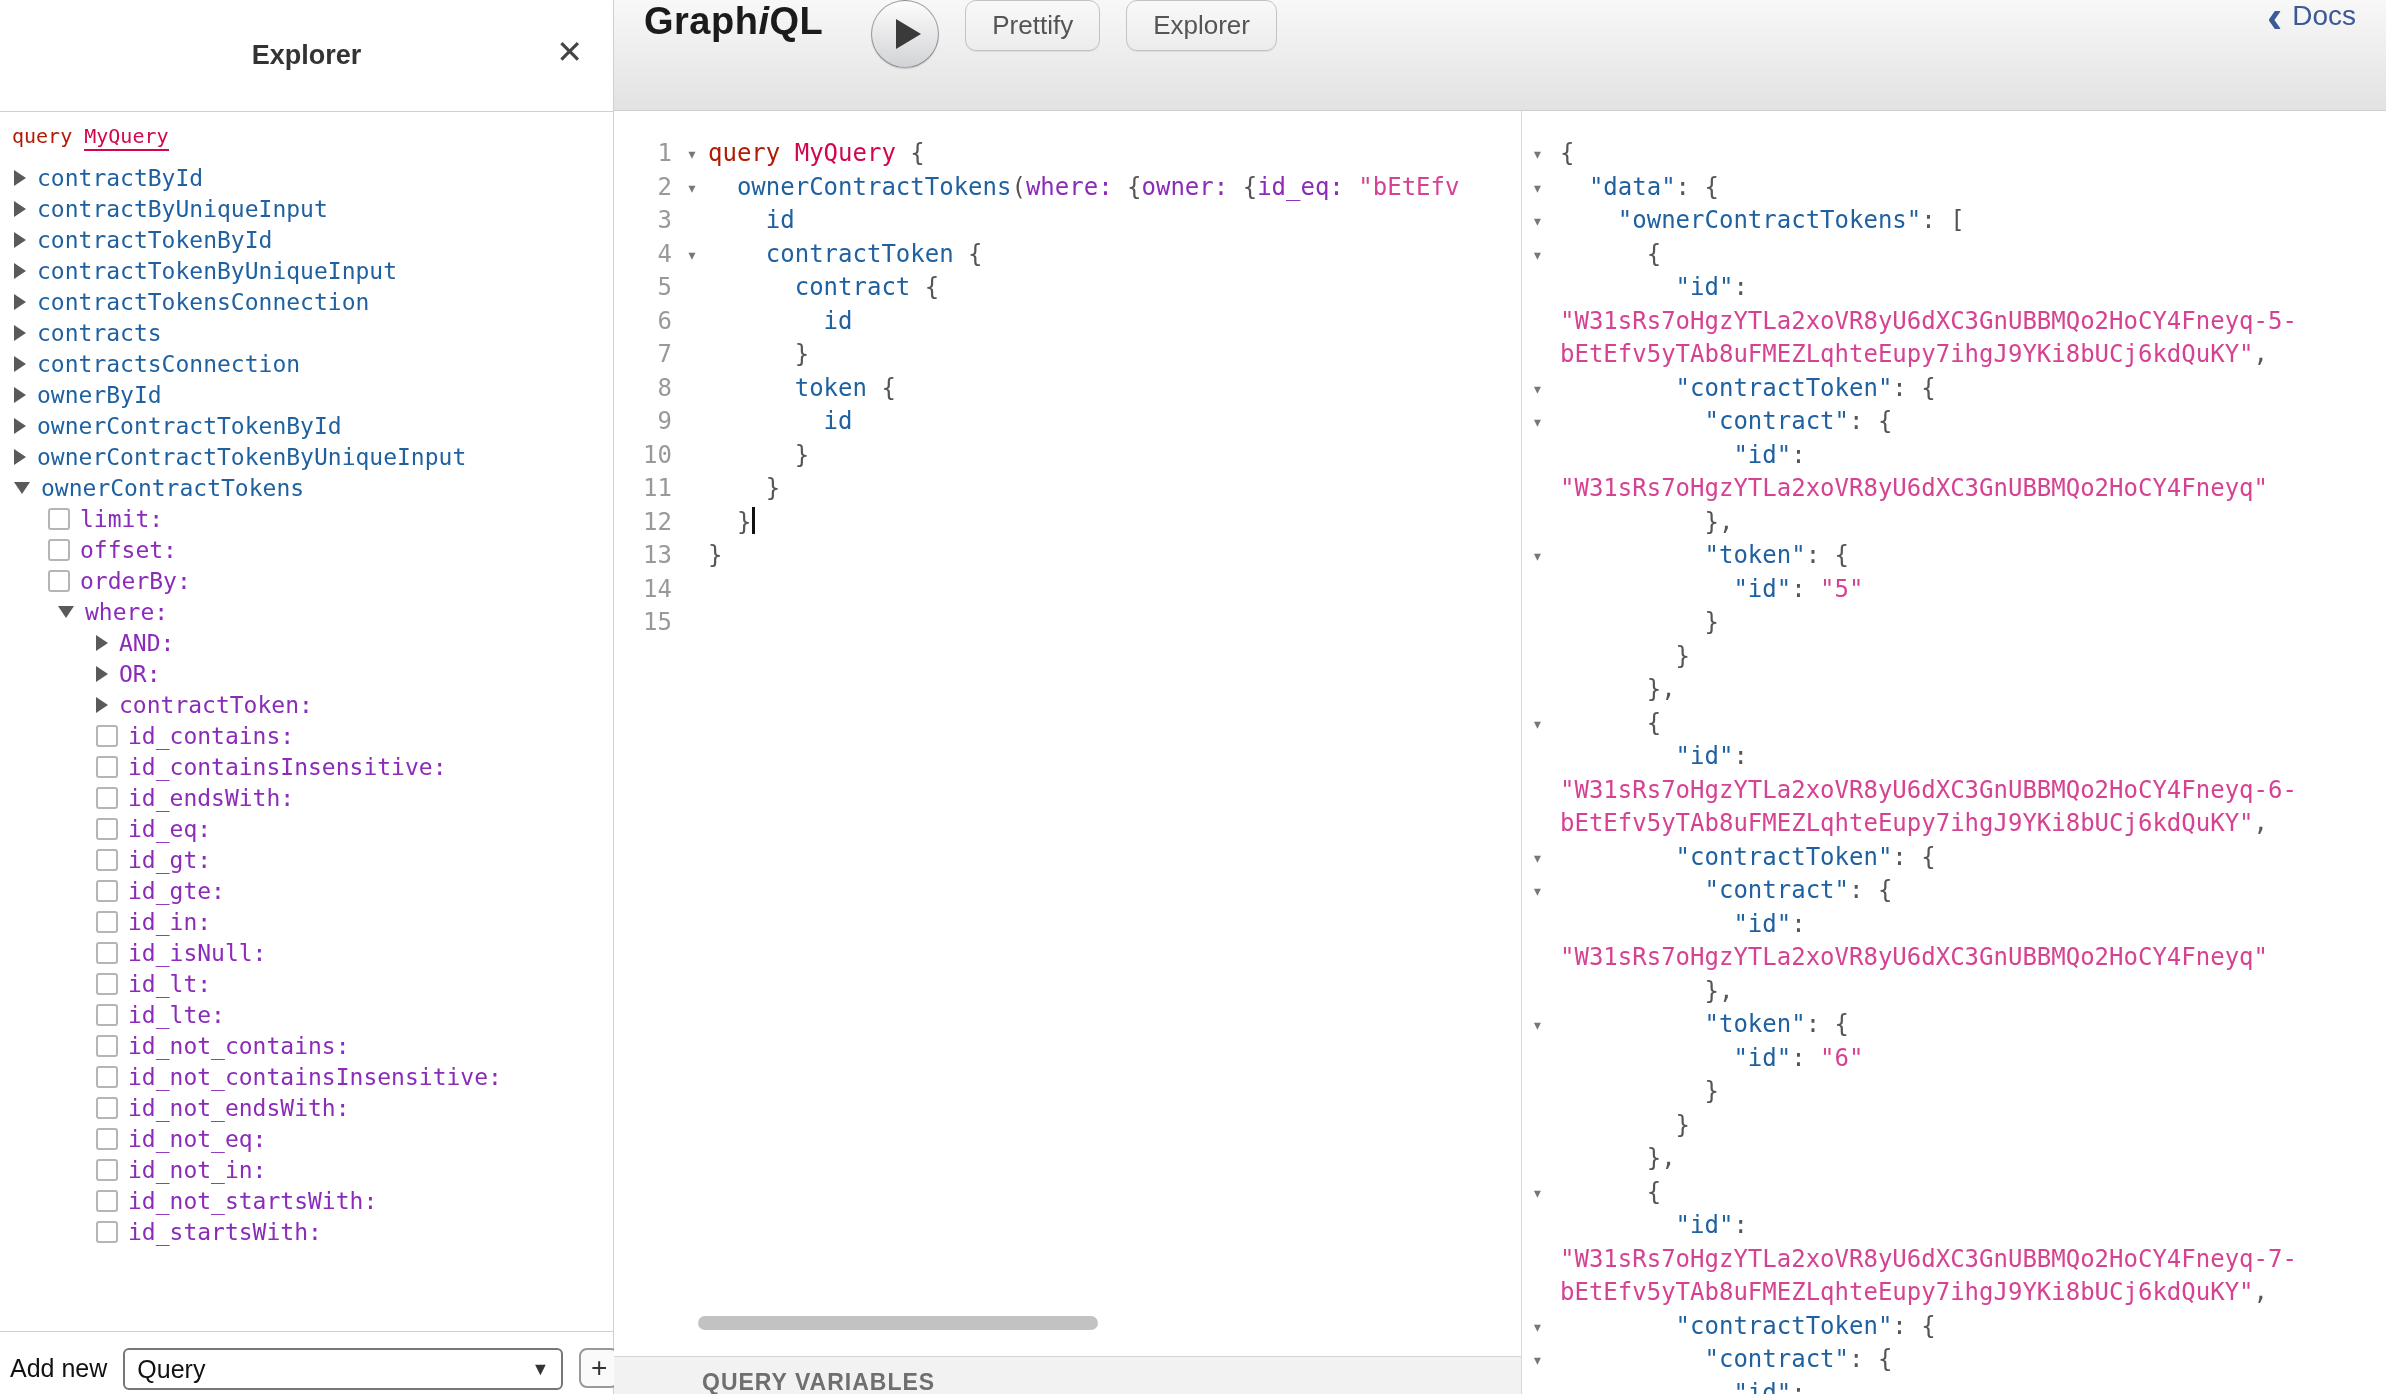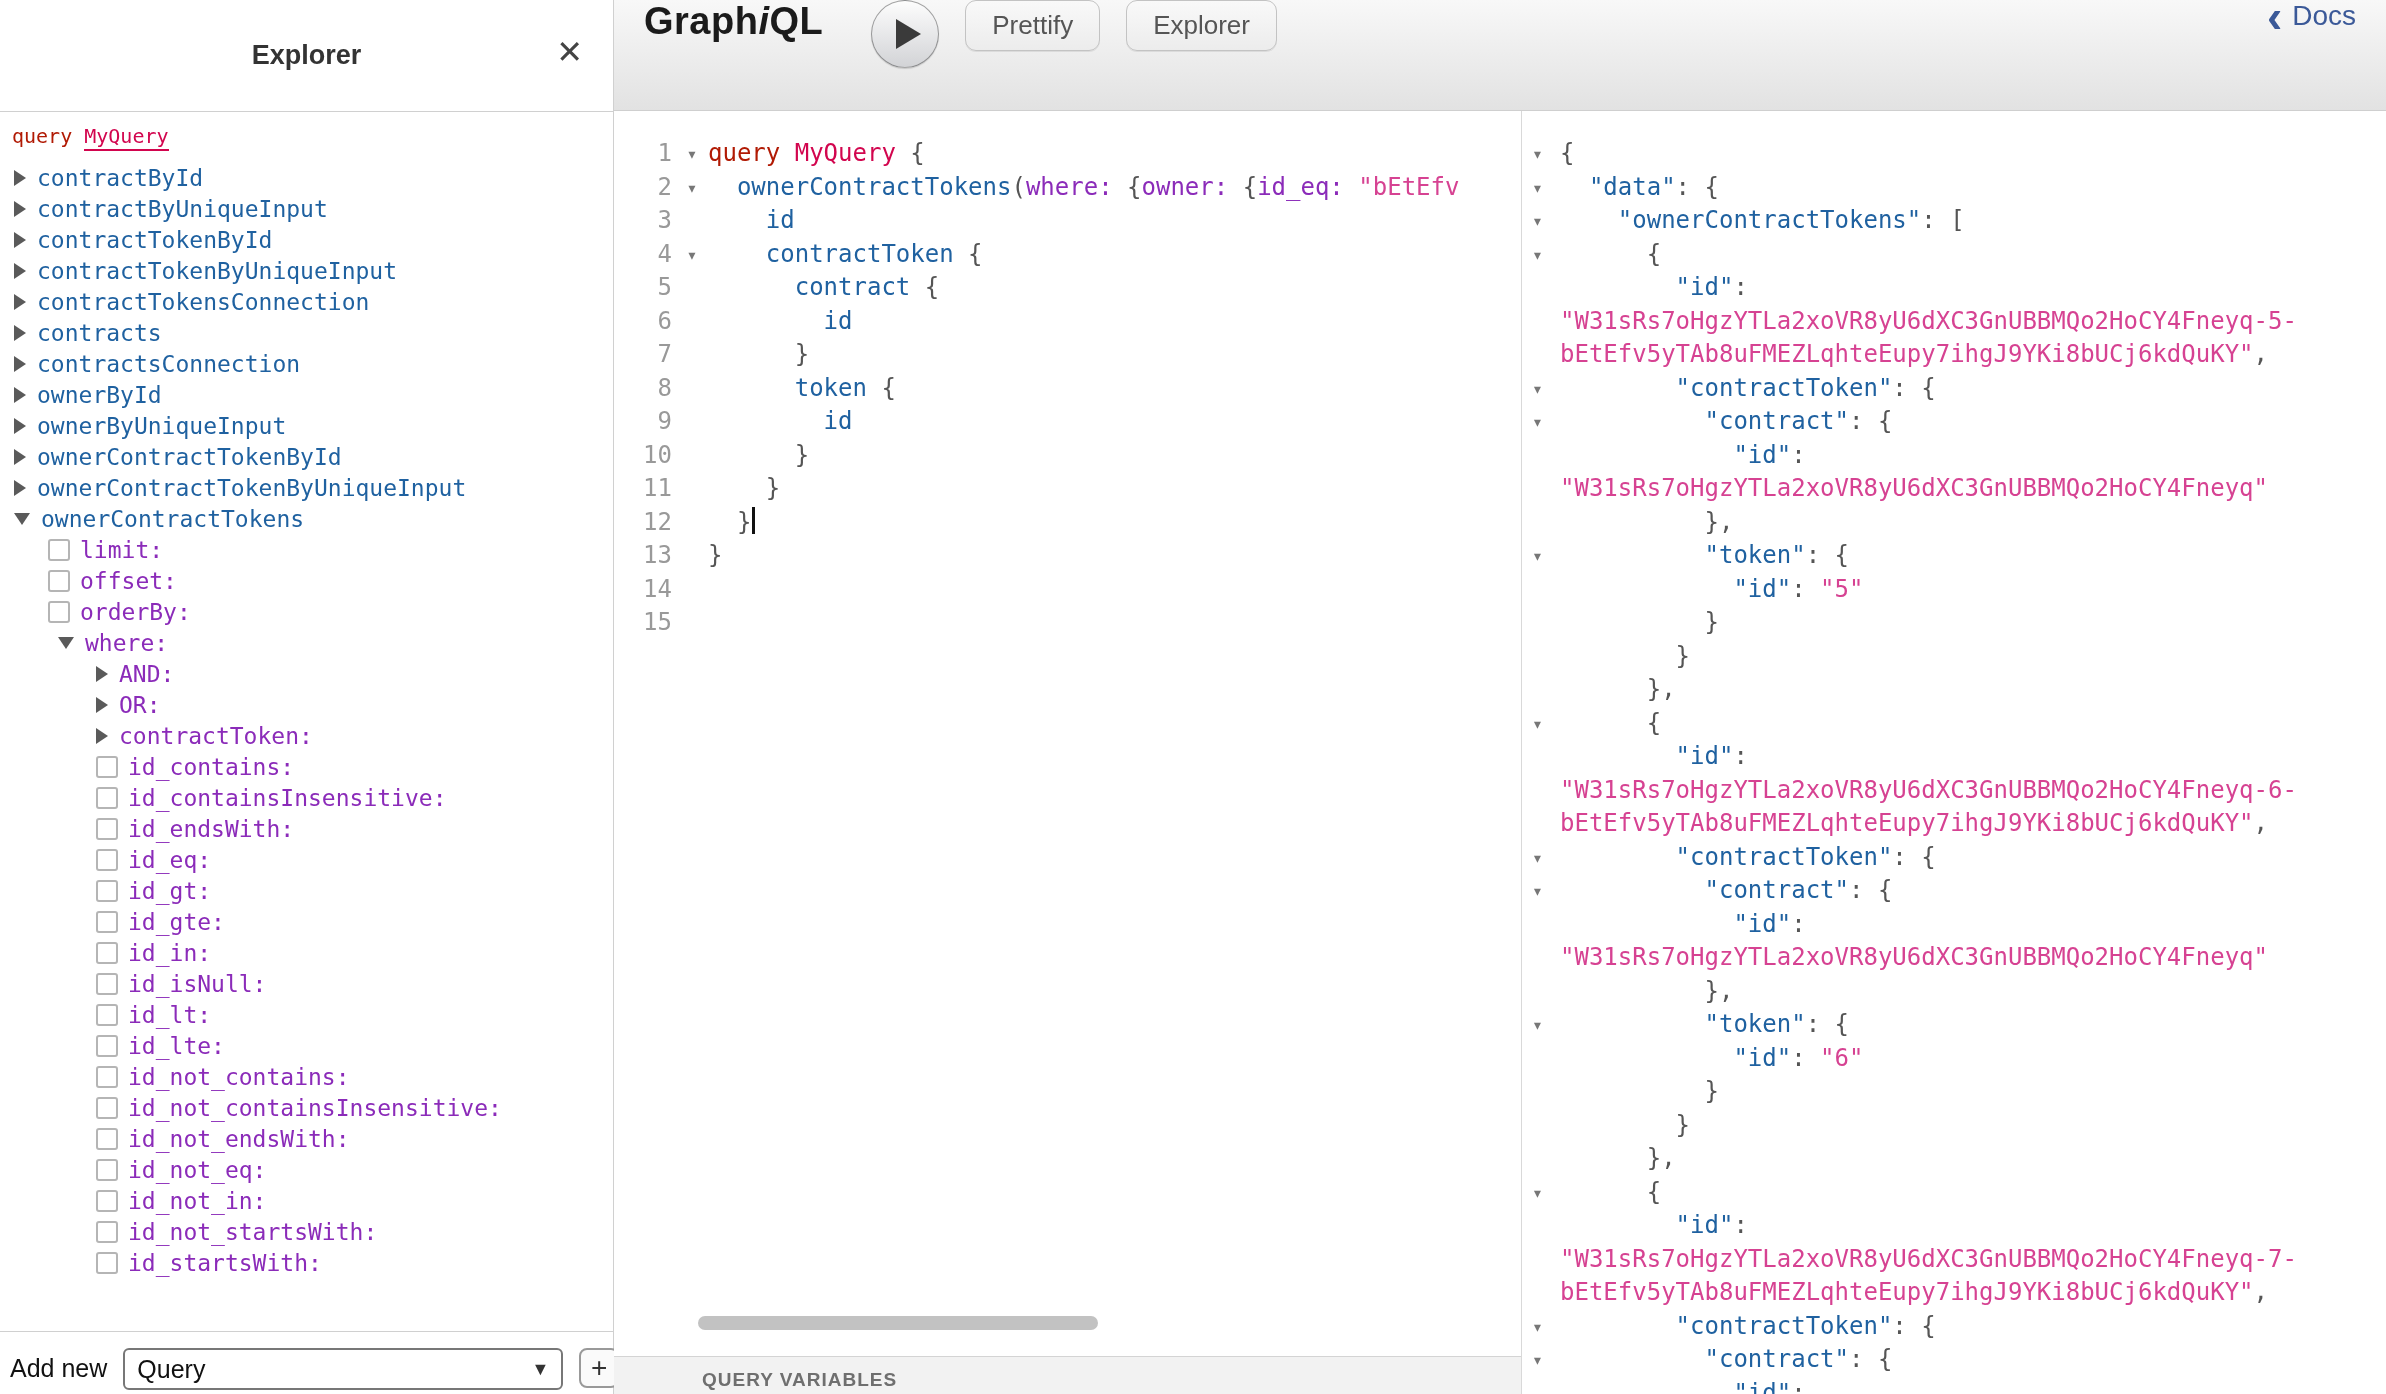--- a/index.html
+++ b/index.html
@@ -51,21 +51,21 @@
   .ctext{white-space:pre}
   .tok-kw{color:#B11A04}
   .tok-def{color:#D2054E}
   .tok-prop{color:#1F61A0}
   .tok-attr{color:#8B2BB9}
   .tok-str{color:#D64292}
   .tok-pun{color:#555}
   .tok-key{color:#1F61A0}
   .cursor{display:inline-block;width:3px;height:27px;background:#111;vertical-align:-4px;margin-left:1px}
   .hscroll{position:absolute;left:84px;bottom:64px;width:400px;height:14px;border-radius:7px;background:#c2c2c2;cursor:pointer}
-  .vars-header{position:absolute;left:0;right:0;bottom:0;height:38px;border-top:1px solid #d4d4d4;background:#f2f2f2;padding:12px 0 0 88px;font-size:19px;font-weight:bold;color:#6f6f6f;letter-spacing:1px;box-sizing:border-box;overflow:hidden;cursor:pointer}
+  .vars-header{position:absolute;left:0;right:0;bottom:0;height:38px;border-top:1px solid #d4d4d4;background:#f2f2f2;padding:12px 0 0 88px;font-size:23px;font-weight:bold;color:#6f6f6f;letter-spacing:1px;box-sizing:border-box;overflow:hidden;cursor:pointer}
   .result-pane{flex:1;min-width:0;overflow:hidden;background:#fff}
 </style>
 </head>
 <body>
 
 <div class="app">
 
   <aside class="explorer-panel">
     <div class="x-header">
       <span class="x-title">Explorer</span>
@@ -100,24 +100,20 @@
             <span class="tri right"></span>
             <span class="xlbl f">contracts</span>
           </div>
           <div class="xrow ind0">
             <span class="tri right"></span>
             <span class="xlbl f">contractsConnection</span>
           </div>
           <div class="xrow ind0">
             <span class="tri right"></span>
             <span class="xlbl f">ownerById</span>
-          </div>
-          <div class="xrow ind0">
-            <span class="tri right"></span>
-            <span class="xlbl f">ownerByUniqueInput</span>
           </div>
           <div class="xrow ind0">
             <span class="tri right"></span>
             <span class="xlbl f">ownerContractTokenById</span>
           </div>
           <div class="xrow ind0">
             <span class="tri right"></span>
             <span class="xlbl f">ownerContractTokenByUniqueInput</span>
           </div>
           <div class="xrow ind0">

